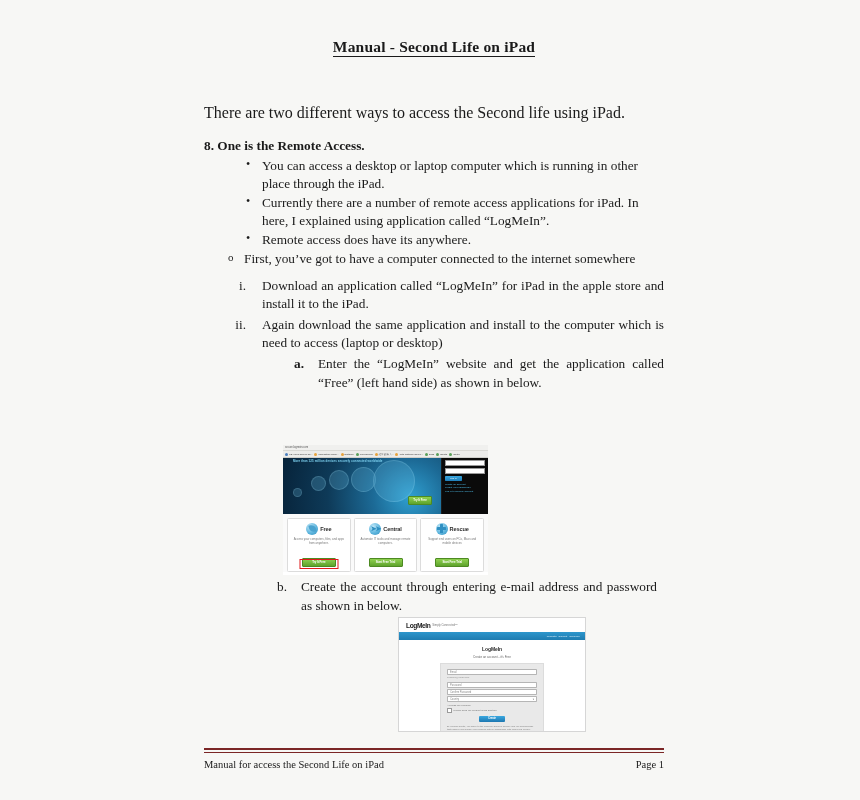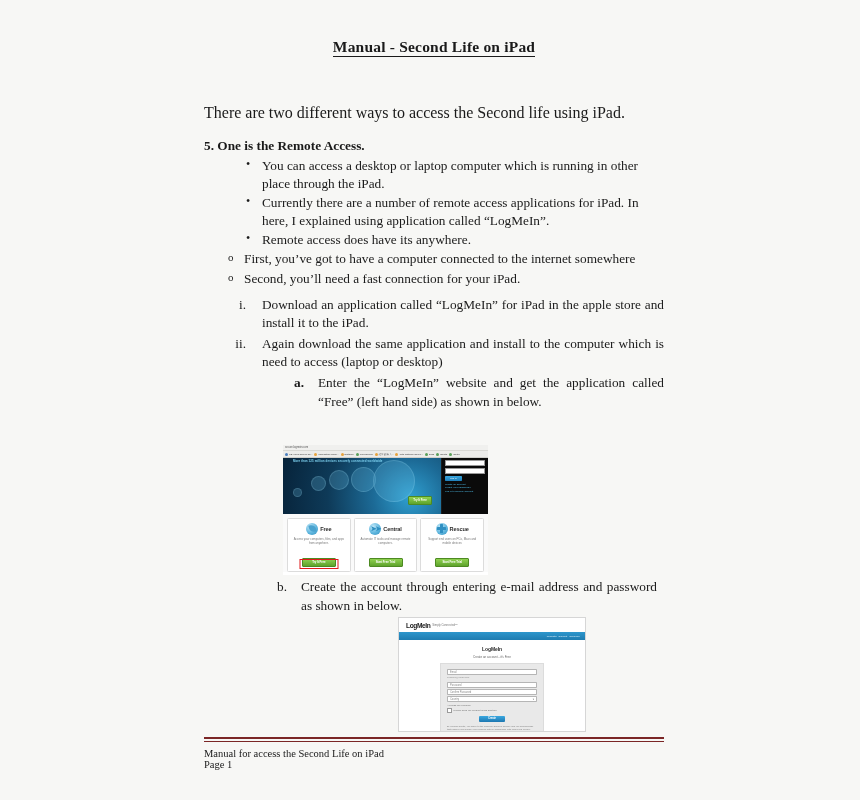--- a/index.html
+++ b/index.html
@@ -163,21 +163,20 @@
   .footer-rule-gap { height: 1.4px; background: #f7f7f5; }
   .footer-rule-bot {
     height: 1.2px;
     background: #7b2626;
   }
   .footer-row {
     display: flex;
     justify-content: space-between;
     font-size: 10.5px;
     padding-top: 6px;
-    flex-direction: column;
   }
 
   
   .shot1-wrap {
     position: absolute;
     left: 283px;
     top: 445px;
     width: 205px;
     height: 130px;
   }
@@ -482,31 +481,30 @@
 </style>
 </head>
 <body>
 
 <div class="page">
 
   <h1 class="doc-title"><span>Manual - Second Life on iPad</span></h1>
 
   <p class="intro">There are two different ways to access the Second life using iPad.</p>
 
-  <p class="num-head">5.  One is the Remote Access.</p>
+  <p class="num-head">8.  One is the Remote Access.</p>
 
   <ul class="bullets">
     <li>You can access a desktop or laptop computer which is running in other place through the iPad.</li>
     <li>Currently there are a number of remote access applications for iPad. In here, I explained using application called “LogMeIn”.</li>
     <li>Remote access does have its anywhere.</li>
   </ul>
 
   <ul class="subcircles">
     <li class="justify">First, you’ve got to have a computer connected to the internet somewhere</li>
-    <li>Second, you’ll need a fast connection for your iPad.</li>
   </ul>
 
 
   <ol class="roman">
     <li>Download an application called “LogMeIn” for iPad in the apple store and install it to the iPad.</li>
     <li>
       <span>Again download the same application and install to the computer which is need to access (laptop or desktop)</span>
       <ol class="alpha">
         <li>Enter the “LogMeIn” website and get the application called “Free” (left hand side) as shown in below.</li>
       </ol>

